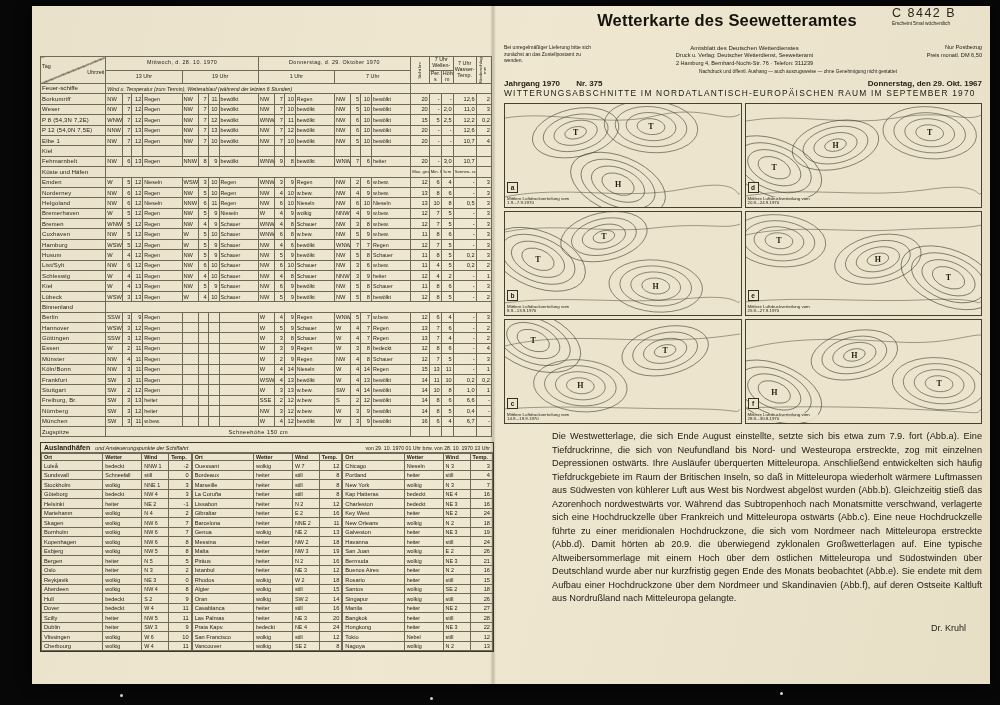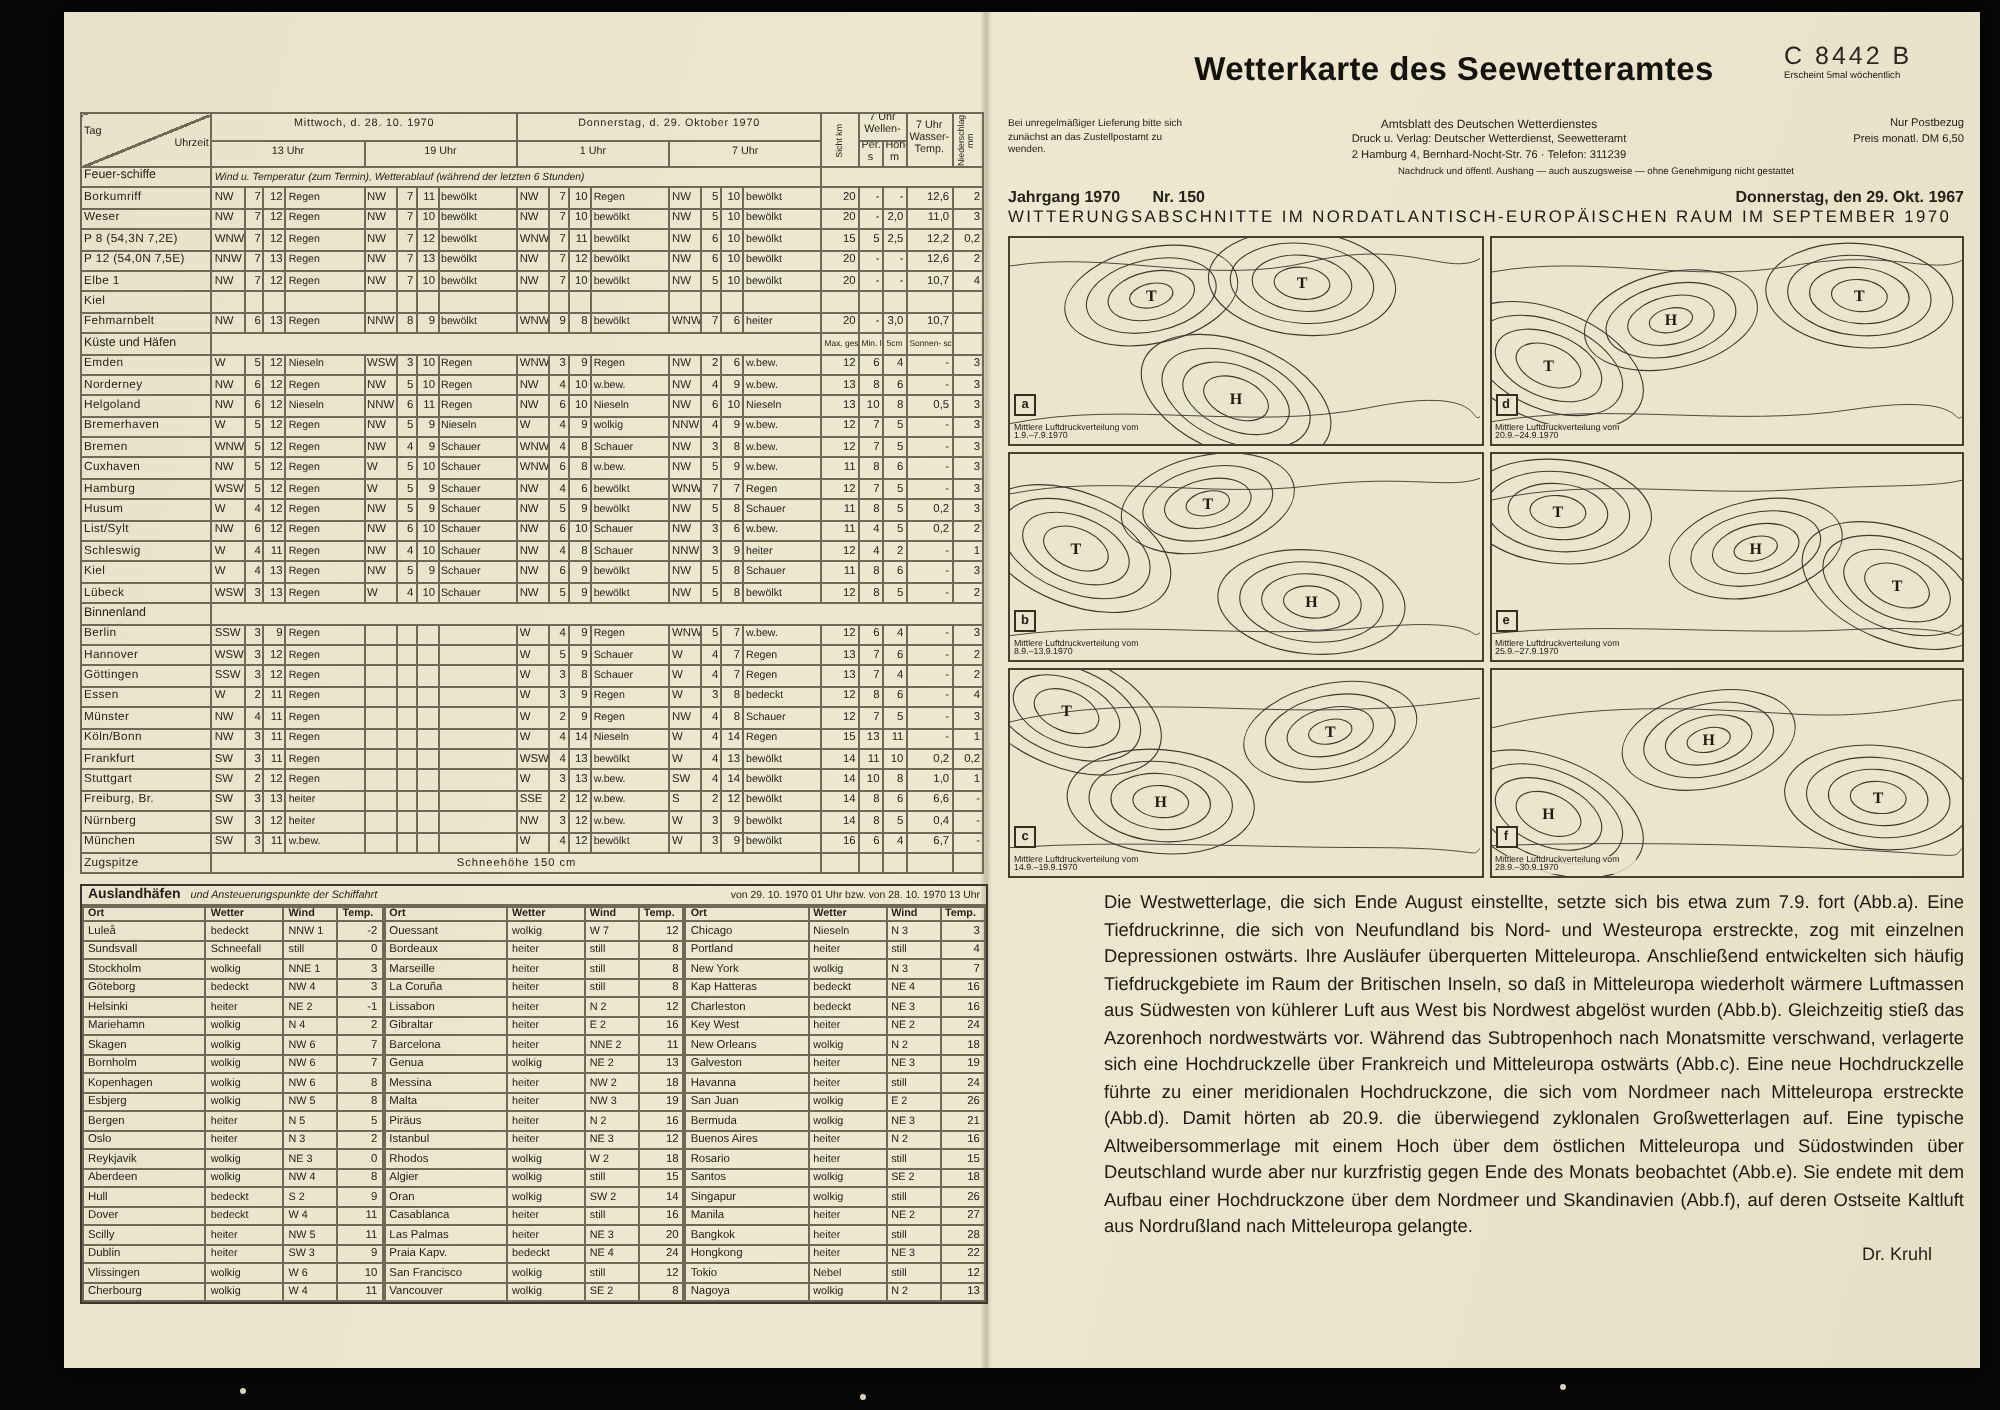--- a/index.html
+++ b/index.html
@@ -46,21 +46,21 @@
   .aus-time{font-size:5.2px;margin-left:auto;}
   .aus-groups{display:flex;}
   table.aus{border-collapse:collapse;table-layout:fixed;width:33.333%;font-size:5.7px;}
   table.aus td,table.aus th{border:0.5px solid #6f6a58;padding:0 2px;white-space:nowrap;overflow:hidden;}
   table.aus th{font-size:5.4px;font-weight:bold;text-align:left;}
   table.aus td.pc{text-align:left;font-size:5.4px;}
   table.aus td.pt{text-align:right;}
   table.aus tbody tr{height:9.5px;}
 
   
-  .right-page{position:absolute;left:472px;top:15px;width:478px;}
+  .right-page{position:absolute;left:472px;top:0;width:478px;}
   .mrow1{position:relative;height:36px;}
   .mtitle{position:absolute;left:60px;right:92px;top:5px;text-align:center;
           font-size:16.5px;font-weight:bold;letter-spacing:.2px;color:#15130d;}
   .mcode{position:absolute;right:0;top:0;width:90px;text-align:left;}
   .mcode .code{font-size:12.5px;letter-spacing:1.5px;color:#2a2720;}
   .mcode .freq{font-size:4.8px;margin-top:1px;}
   .mrow2{display:flex;margin-top:2px;}
   .mdeliver{width:95px;font-size:5px;line-height:1.3;}
   .mcenter{flex:1;text-align:center;font-size:5.6px;line-height:1.35;}
   .morgan{font-size:6px;}
@@ -71,21 +71,21 @@
   .aheading{text-align:left;font-weight:normal;font-size:8.4px;letter-spacing:1.2px;margin-top:0;color:#1c1a12;}
 
   .mapgrid{display:grid;grid-template-columns:1fr 1fr;gap:3px;margin-top:5px;}
   .mappanel{position:relative;height:103px;border:1px solid #45412f;background:#ece4cc;overflow:hidden;}
   .mappanel svg{position:absolute;inset:0;}
   .mletter{position:absolute;left:2px;bottom:14px;width:9px;height:9px;border:0.8px solid #33301f;
            font-size:6.5px;font-weight:bold;text-align:center;line-height:9px;background:#ece4cc;}
   .mcap{position:absolute;left:2px;bottom:1px;width:70px;font-size:4.4px;line-height:1.1;background:rgba(236,228,204,.85);}
 
   .abody{margin-top:6px;font-size:9.2px;line-height:1.47;text-align:justify;color:#1d1b12;margin-left:48px;}
-  .asig{text-align:right;font-size:9px;margin-top:1px;padding-right:16px;}
+  .asig{text-align:right;font-size:9px;margin-top:17px;padding-right:16px;}
 </style>
 </head>
 <body>
 
 <div class="paper">
   <div class="fold"></div>
 
   <div class="left-page">
     <table class="main">
       <colgroup>
@@ -1338,21 +1338,21 @@
       </div>
       <div class="mright">
         <div>Nur Postbezug</div>
         <div>Preis monatl. DM 6,50</div>
       </div>
     </div>
     <div class="mcopy">Nachdruck und öffentl. Aushang — auch auszugsweise — ohne Genehmigung nicht gestattet</div>
     <div class="volrow">
       <div class="vol">
         <span>Jahrgang 1970</span>
-        <span>Nr. 150</span>
+        <span>Nr. 375</span>
       </div>
       <div>Donnerstag, den 29. Okt. 1967</div>
     </div>
     <div class="aheading">WITTERUNGSABSCHNITTE IM NORDATLANTISCH-EUROPÄISCHEN RAUM IM SEPTEMBER 1970</div>
 
     <div class="mapgrid">
         <div class="mappanel">
           <svg viewBox="0 0 236 103">
             <path d="M0,14 C50,6 100,24 150,12 S220,20 236,10" fill="none" stroke="#4a463a" stroke-width="0.5"></path>
             <path d="M0,93 C60,81 120,97 180,85 S230,95 236,89" fill="none" stroke="#4a463a" stroke-width="0.5"></path>

